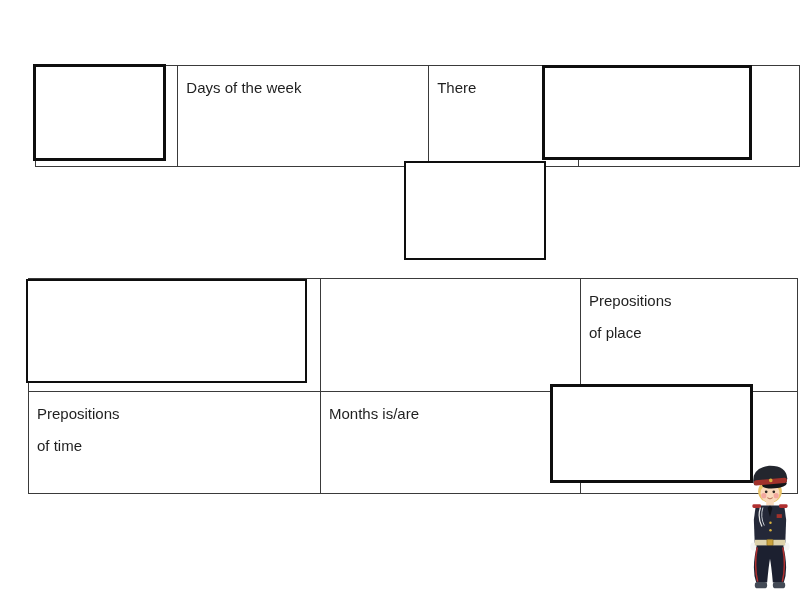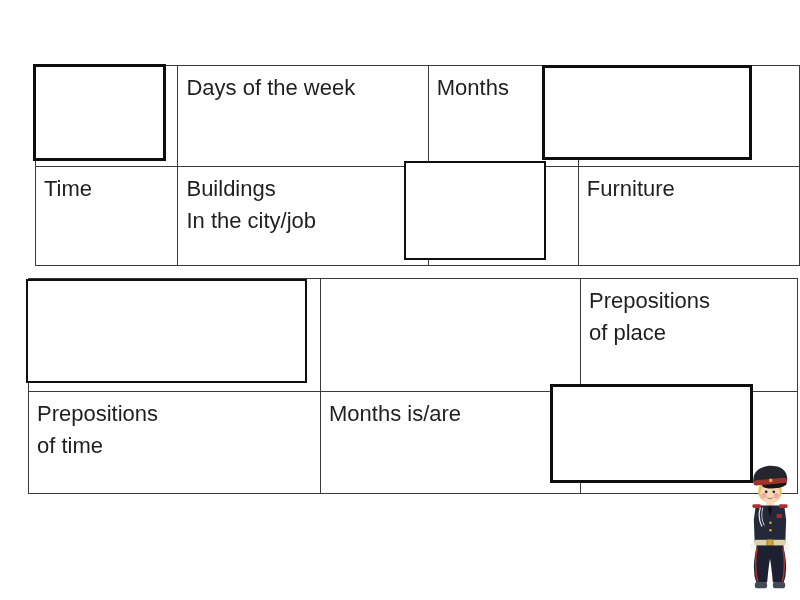--- a/index.html
+++ b/index.html
@@ -10,21 +10,21 @@
     color:#1f1f1f;
   }
   .slide{position:absolute;inset:0;width:800px;height:600px;}
 
   table.grid{
     position:absolute;border-collapse:collapse;table-layout:fixed;
     background:transparent;
   }
   table.grid td{
     border:1.4px solid #3a3a3a;
-    font-size:22px;line-height:32px;
+    font-size:15px;line-height:32px;
     vertical-align:top;text-align:left;
     padding:6px 6px 0 8px;
     white-space:pre-line;
     overflow:hidden;
   }
   #table1{left:35px;top:65px;}
   #table2{left:28px;top:278px;}
   td.v-mid{vertical-align:middle;padding-top:0;}
   td.h-center{text-align:center;}
 
@@ -44,29 +44,22 @@
 </head>
 <body>
 
 <div class="slide">
 
   <table class="grid" id="table1">
     <tbody>
         <tr>
       <td style="width:130px;height:94px;"></td>
       <td class="v-mid h-center" style="width:240px;">Days of the week</td>
-      <td class="v-mid" style="width:137px;">Months</td>
+      <td class="v-mid" style="width:137px;">There</td>
       <td style="width:210px;"></td>
-    </tr>
-    <tr>
-      <td style="height:92px;">Time</td>
-      <td>Buildings
-In the city/job</td>
-      <td></td>
-      <td>Furniture</td>
     </tr>
   </tbody>
     </table>
 
   <table class="grid" id="table2">
     <tbody>
         <tr>
       <td style="width:277px;height:106px;"></td>
       <td style="width:245px;"></td>
       <td style="width:202px;">Prepositions

